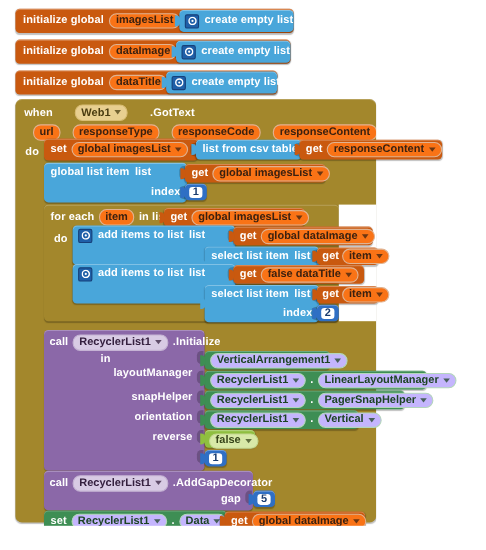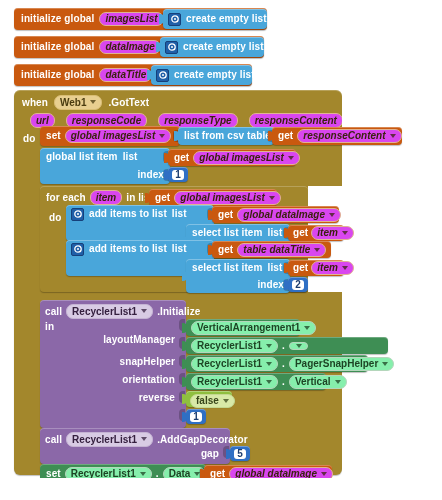--- a/index.html
+++ b/index.html
@@ -28,22 +28,22 @@
 
   
   .fld{
     display:inline-flex;align-items:center;gap:3px;
     background:rgba(255,255,255,.35);
     border-radius:7px;
     padding:1px 5px;
     font-weight:bold;font-size:10px;color:#fff;
     border:1px solid rgba(255,255,255,.25);
   }
-  .fld.light{background:#d946ef;color:#3b2110;border-color:#e0b392;font-style:italic;}
-  .fld.greenish{background:#86efac;color:#1d4424;border-color:#b4d6bb;}
+  .fld.light{background:#f97316;color:#3b2110;border-color:#e0b392;}
+  .fld.greenish{background:#c4b5fd;color:#1d4424;border-color:#b4d6bb;}
   .fld.purplish{background:#d8cbe4;color:#35203f;border-color:#c5b3d4;}
   .fld.goldish{background:#e8cf90;color:#4a3c10;border-color:#d9bd74;}
   .fld.limeish{background:#d8e9a8;color:#37451a;border-color:#c3d890;}
   .caret{
     width:0;height:0;border-left:3px solid transparent;border-right:3px solid transparent;
     border-top:4px solid currentColor;opacity:.75;display:inline-block;margin-left:1px;
   }
 
   
   .c-var   {background:#C9590F;box-shadow:inset 0 1px 0 rgba(255,255,255,.28), 0 1px 1px rgba(0,0,0,.25);}
@@ -154,38 +154,38 @@
             <circle cx="4" cy="4" r="3.2" fill="none" stroke="#ffffff" stroke-width="1.3"></circle>
             <circle cx="4" cy="4" r="1" fill="#ffffff"></circle>
           </svg>
       </span>
       <span class="lbl">create empty list</span>
     </div>
   </div>
 
   <div class="blk c-event" style="left:14px;top:90px;width:328px;height:385px;border-radius:6px;"></div>
 
-  <div class="row" style="position:absolute;left:22px;top:93px;height:18px;gap:6px;text-align:right;">
+  <div class="row" style="position:absolute;left:22px;top:93px;height:18px;gap:20px;text-align:right;">
     <span class="lbl">when</span>
     <span class="fld goldish">
       <span>Web1</span>
         <i class="caret"></i>
     </span>
     <span class="lbl">.GotText</span>
   </div>
 
   <div class="row" style="position:absolute;left:30px;top:112px;height:16px;gap:11px;">
     <span class="fld light">
         <span>url</span>
       </span>
     <span class="fld light">
+        <span>responseType</span>
+      </span>
+    <span class="fld light">
         <span>responseCode</span>
-      </span>
-    <span class="fld light">
-        <span>responseType</span>
       </span>
     <span class="fld light">
         <span>responseContent</span>
       </span>
   </div>
 
   <span class="lbl" style="position:absolute;left:23px;top:133px;">do</span>
 
   <div class="clamp-notch" style="left:342px;top:90px;width:100px;height:385px;"></div>
 
@@ -350,21 +350,21 @@
       <span class="lbl">item</span>
     </div>
     <div class="socket" style="left:141px;top:3px;"></div>
   </div>
 
   <div class="blk c-var" style="left:212px;top:241px;height:17px;width:119px;">
     <div class="plug var"></div>
     <div class="row" style="height:17px;padding-left:6px;gap:4px;">
       <span class="lbl">get</span>
       <span class="fld light">
-        <span>table dataTitle</span>
+        <span>false dataTitle</span>
           <i class="caret"></i>
       </span>
     </div>
   </div>
 
   <div class="blk c-list" style="left:186px;top:259px;height:34px;width:104px;">
     <div class="plug list"></div>
     <div class="row" style="height:17px;padding-left:6px;gap:5px;">
       <span class="lbl">select list item</span>
       <span class="lbl">list</span>
@@ -398,21 +398,21 @@
 
   <div class="row" style="position:absolute;left:45px;top:303px;height:16px;gap:4px;">
     <span class="lbl">call</span>
     <span class="fld purplish">
       <span>RecyclerList1</span>
         <i class="caret"></i>
     </span>
     <span class="lbl">.Initialize</span>
   </div>
 
-  <div style="position:absolute;left:45px;top:321px;width:130px;text-align:left;">
+  <div style="position:absolute;left:31px;top:321px;width:130px;text-align:center;">
     <span class="lbl">in</span>
   </div>
   <div style="position:absolute;left:45px;top:334px;width:130px;text-align:right;">
     <span class="lbl">layoutManager</span>
   </div>
   <div style="position:absolute;left:45px;top:356px;width:130px;text-align:right;">
     <span class="lbl">snapHelper</span>
   </div>
   <div style="position:absolute;left:45px;top:374px;width:130px;text-align:right;">
     <span class="lbl">orientation</span>
@@ -440,20 +440,21 @@
 
   <div class="blk c-comp" style="left:186px;top:337px;height:17px;width:202px;">
     <div class="plug comp"></div>
     <div class="row" style="height:17px;padding-left:5px;gap:4px;">
       <span class="fld greenish">
         <span>RecyclerList1</span>
           <i class="caret"></i>
       </span>
       <span class="lbl">.</span>
       <span class="fld greenish">
+        <span>LinearLayoutManager</span>
           <i class="caret"></i>
       </span>
     </div>
   </div>
 
   <div class="blk c-comp" style="left:186px;top:355px;height:17px;width:182px;">
     <div class="plug comp"></div>
     <div class="row" style="height:17px;padding-left:5px;gap:4px;">
       <span class="fld greenish">
         <span>RecyclerList1</span>

